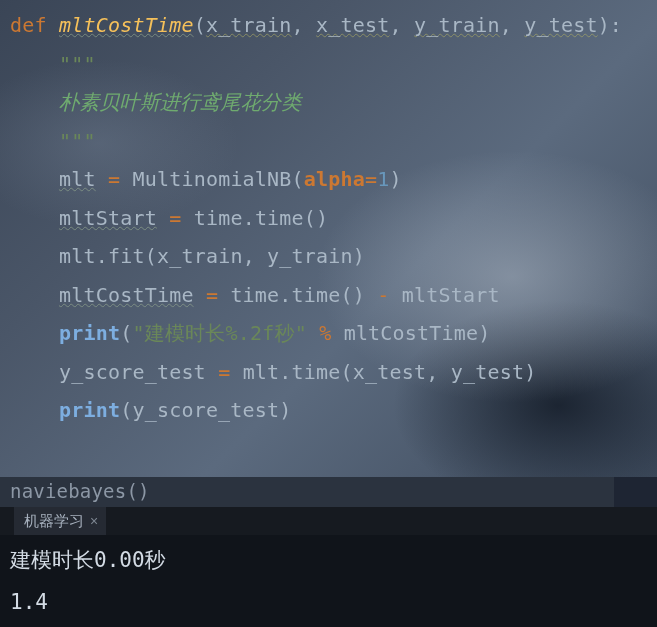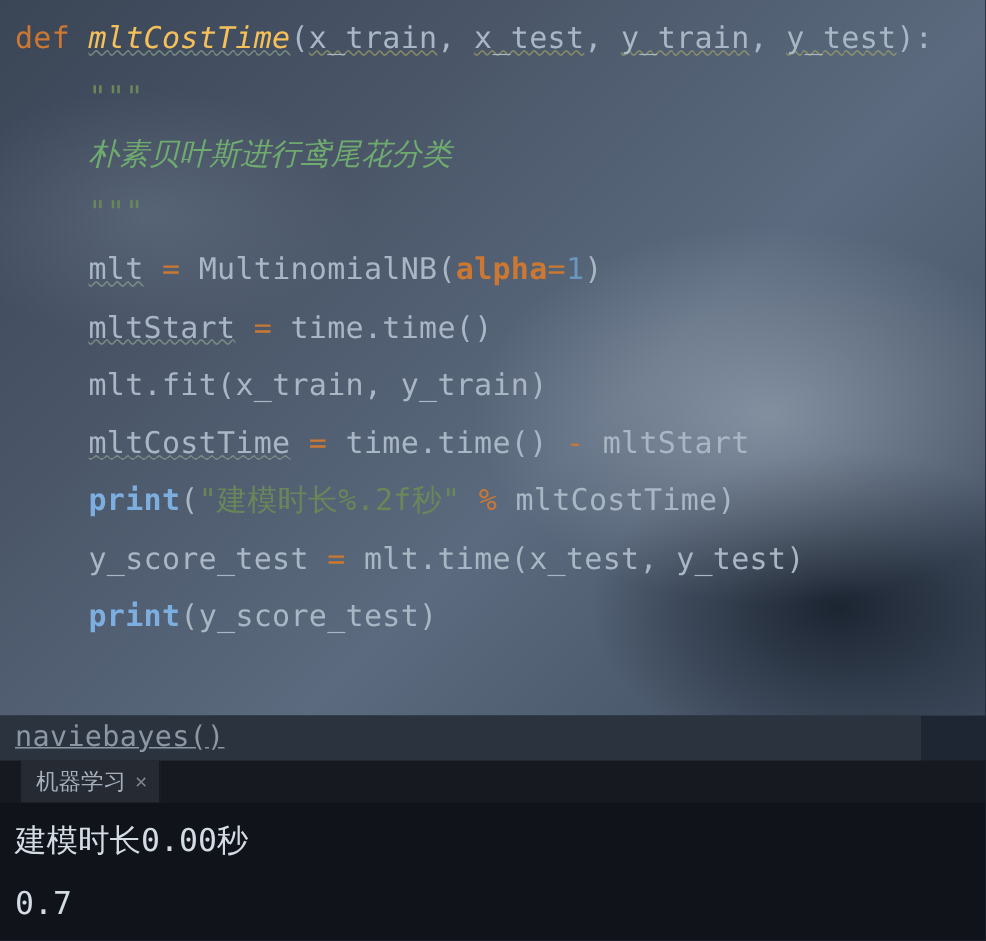--- a/index.html
+++ b/index.html
@@ -51,21 +51,20 @@
 
   .call-line {
     position: relative;
     width: 614px;
     height: 30px;
     background: rgba(45,52,64,0.92);
     color: #8c97a5;
     font-size: 19px;
     padding: 3px 10px 0 10px;
     letter-spacing: 0.2px;
-    text-decoration: underline;
   }
 
   .tabbar {
     width: 657px;
     height: 28px;
     background: #161a20;
     display: flex;
     align-items: stretch;
     padding-left: 14px;
   }
@@ -119,13 +118,13 @@
 <div class="call-line">naviebayes()</div>
 
 <div class="tabbar">
   <div class="tab">
     <span>机器学习</span>
     <span class="close">×</span>
   </div>
 </div>
 
 <div class="console"><span>建模时长0.00秒</span>
-<span>0.7</span></div>
+<span>1.4</span></div>
 
 </body></html>

